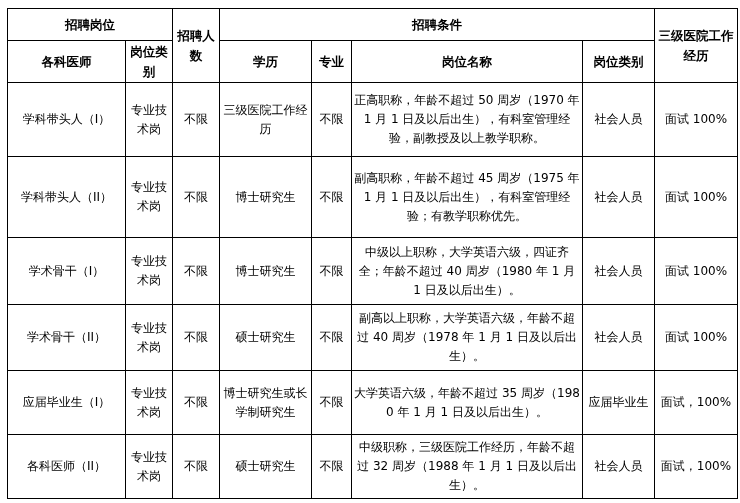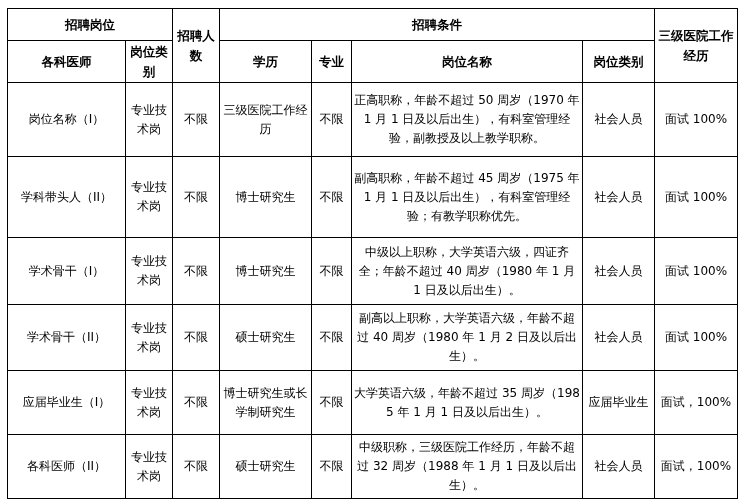--- a/index.html
+++ b/index.html
@@ -37,21 +37,21 @@
   <tr class="r-h2">
     <td class="h">各科医师</td>
     <td class="h">岗位类别</td>
     <td class="h">学历</td>
     <td class="h">专业</td>
     <td class="h">岗位名称</td>
     <td class="h">岗位类别</td>
   </tr>
 
   <tr style="height:74px">
-    <td>岗位名称（I）</td>
+    <td>学科带头人（I）</td>
     <td>专业技术岗</td>
     <td>不限</td>
     <td>三级医院工作经历</td>
     <td>不限</td>
     <td>正高职称，年龄不超过 50 周岁（1970 年 1 月 1 日及以后出生），有科室管理经验，副教授及以上教学职称。</td>
     <td>社会人员</td>
     <td>面试 100%</td>
   </tr>
   <tr style="height:81px">
     <td>学科带头人（II）</td>
@@ -72,31 +72,31 @@
     <td>中级以上职称，大学英语六级，四证齐全；年龄不超过 40 周岁（1980 年 1 月 1 日及以后出生）。</td>
     <td>社会人员</td>
     <td>面试 100%</td>
   </tr>
   <tr style="height:66px">
     <td>学术骨干（II）</td>
     <td>专业技术岗</td>
     <td>不限</td>
     <td>硕士研究生</td>
     <td>不限</td>
-    <td>副高以上职称，大学英语六级，年龄不超过 40 周岁（1980 年 1 月 2 日及以后出生）。</td>
+    <td>副高以上职称，大学英语六级，年龄不超过 40 周岁（1978 年 1 月 1 日及以后出生）。</td>
     <td>社会人员</td>
     <td>面试 100%</td>
   </tr>
   <tr style="height:64px">
     <td>应届毕业生（I）</td>
     <td>专业技术岗</td>
     <td>不限</td>
     <td>博士研究生或长学制研究生</td>
     <td>不限</td>
-    <td>大学英语六级，年龄不超过 35 周岁（1985 年 1 月 1 日及以后出生）。</td>
+    <td>大学英语六级，年龄不超过 35 周岁（1980 年 1 月 1 日及以后出生）。</td>
     <td>应届毕业生</td>
     <td>面试，100%</td>
   </tr>
   <tr style="height:64px">
     <td>各科医师（II）</td>
     <td>专业技术岗</td>
     <td>不限</td>
     <td>硕士研究生</td>
     <td>不限</td>
     <td>中级职称，三级医院工作经历，年龄不超过 32 周岁（1988 年 1 月 1 日及以后出生）。</td>

